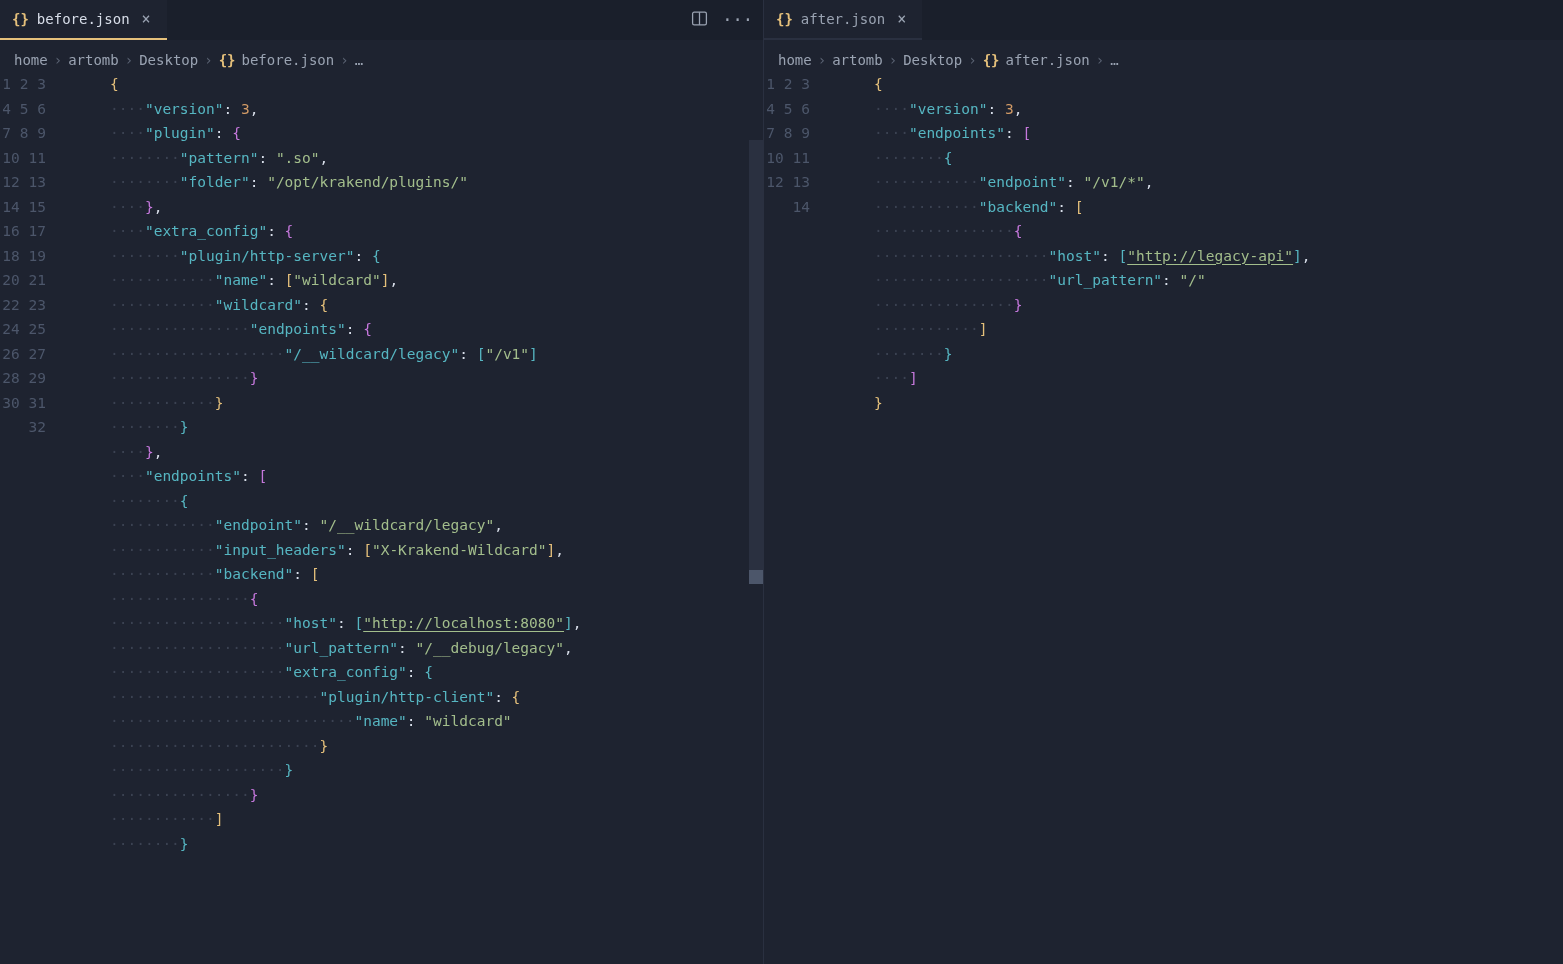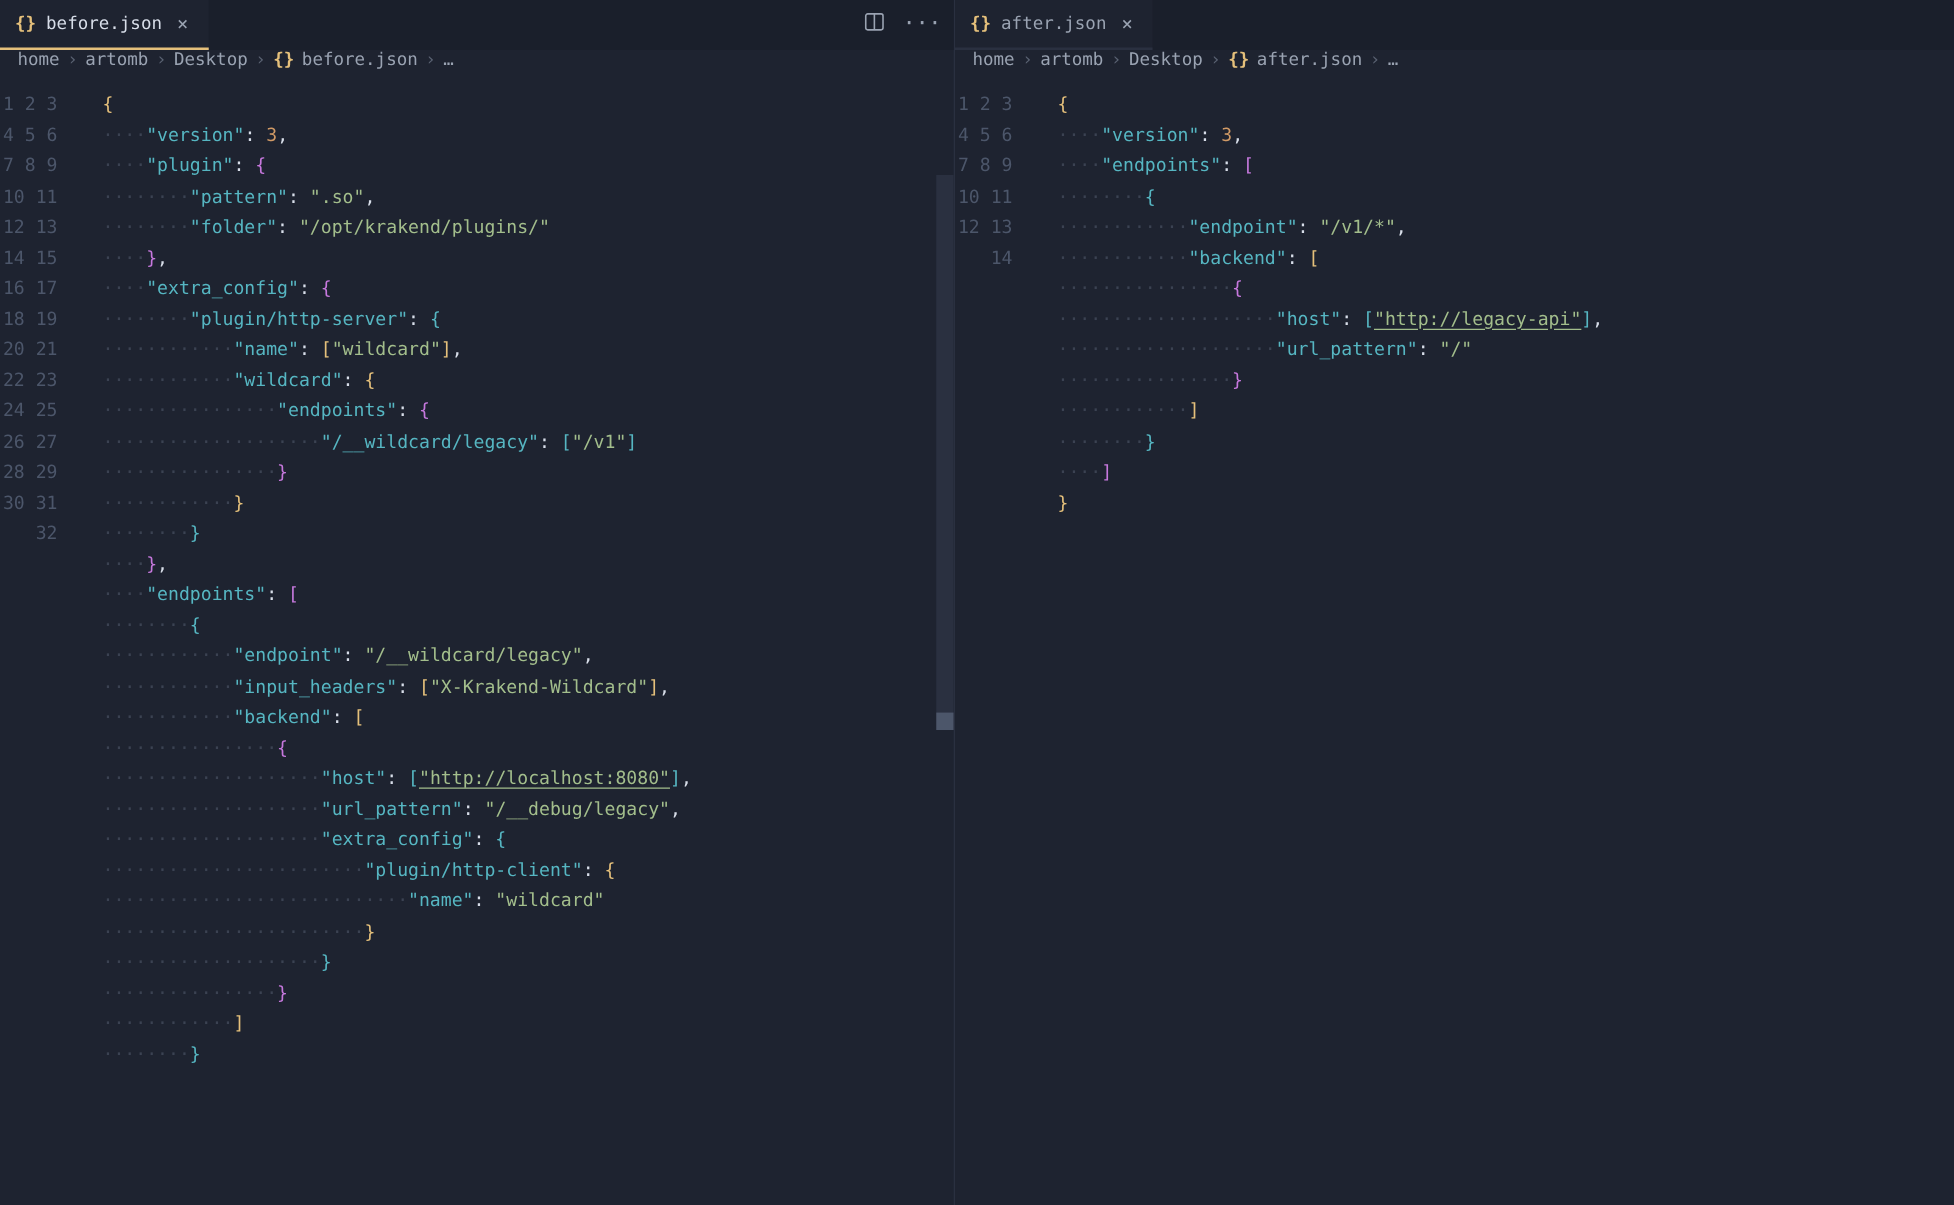--- a/index.html
+++ b/index.html
@@ -22,27 +22,27 @@
     height:40px; display:flex; align-items:center; gap:8px;
     padding:0 12px; font-size:14px; color:#9aa3b2; cursor:pointer;
   }
   .tab.active { background:#1e2330; color:#d8dee9; border-bottom:2px solid #e5c07b; }
   .tab .braces { color:#e5c07b; font-weight:bold; }
   .tab .close { color:#9aa3b2; font-size:15px; padding:0 4px; }
   .tab-actions { position:absolute; right:10px; display:flex; gap:14px; color:#9aa3b2; }
   .tab-actions span { font-size:17px; cursor:pointer; }
   
   .breadcrumb {
-    height:28px; display:flex; align-items:flex-start; gap:6px;
+    height:28px; display:flex; align-items:flex-end; gap:6px;
     padding:0 14px; font-size:14px; color:#9aa3b2;
   }
   .breadcrumb .sep { color:#5a6272; }
   .breadcrumb .braces { color:#e5c07b; font-weight:bold; }
   
-  .editor { flex:1; display:flex; overflow:hidden; position:relative; }
+  .editor { flex:1; display:flex; overflow:hidden; position:relative;gap:28px; }
   .gutter {
     width:64px; text-align:right; padding:4px 18px 0 0;
     color:#4c566a; user-select:none; line-height:24.5px;
   }
   .code {
     flex:1; padding:4px 0 0 18px; line-height:24.5px; white-space:pre;
     position:relative;
   }
   .code .line { position:relative; }
   .dots { color:#3b4252; }

